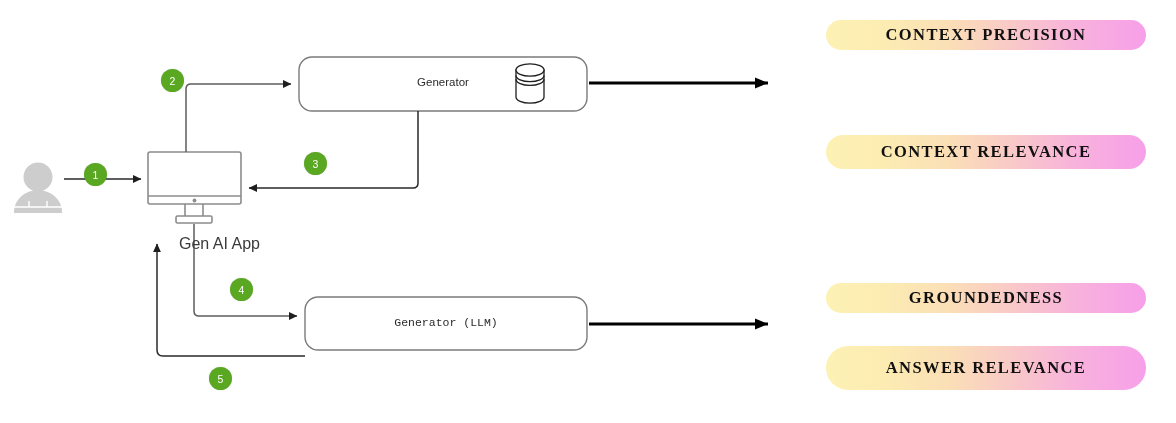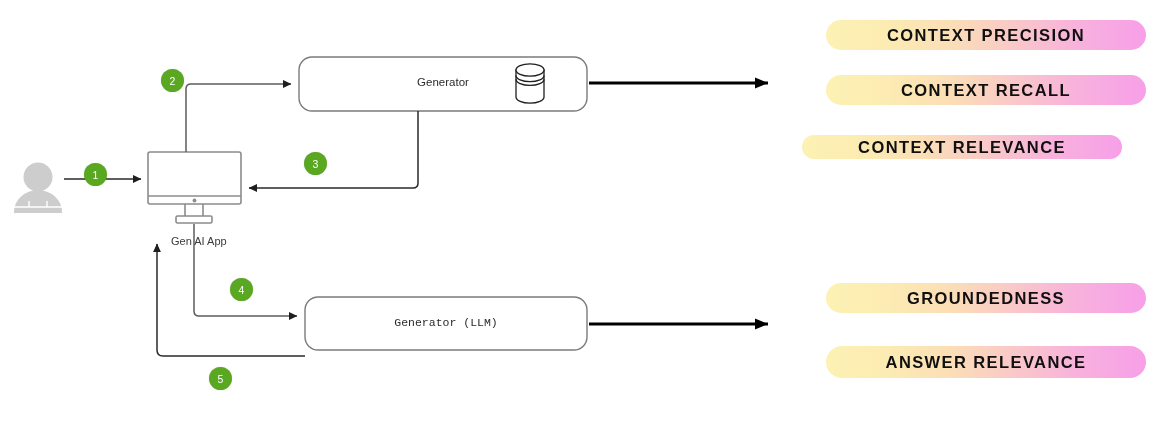--- a/index.html
+++ b/index.html
@@ -34,21 +34,21 @@
         #fdf1b4 0%,
         #fcecb2 18%,
         #fbdfb6 38%,
         #f9c9c8 58%,
         #f8b2dc 78%,
         #f79fe9 100%);
     color: #101010;
     font-size: 16.5px;
     font-weight: 700;
     letter-spacing: 1.4px;
-    font-family: Liberation Sans, sans-serif;
+    font-family: Liberation Serif, serif;
     white-space: nowrap;
   }
   .box-label {
     position: absolute;
     font-size: 11.5px;
     color: #2b2b2b;
     font-family: "Liberation Sans", sans-serif;
     white-space: nowrap;
   }
   .step-badge {
@@ -61,24 +61,25 @@
     display: flex;
     align-items: center;
     justify-content: center;
     font-size: 10.5px;
     font-weight: 400;
     font-family: "Liberation Sans", sans-serif;
     box-shadow: 0 0 1px rgba(0,0,0,0.25);
   }
   .app-caption {
     position: absolute;
-    font-size: 11px;
+    font-size: 16px;
     color: #3a3a3a;
     font-family: "Liberation Sans", sans-serif;
     white-space: nowrap;
+    margin-left: 8px;
   }
 </style>
 </head>
 <body>
 
 <div id="canvas">
 
   <svg id="diagram-svg" viewBox="0 0 1176 423" xmlns="http://www.w3.org/2000/svg">
     <defs>
       <marker id="arrowThin" markerWidth="9" markerHeight="9" refX="8" refY="4.5" orient="auto" markerUnits="userSpaceOnUse">
@@ -144,21 +145,20 @@
   <div class="step-badge" style="left:161px; top:69px;">2</div>
 
   <div class="step-badge" style="left:304px; top:152px;">3</div>
 
   <div class="step-badge" style="left:230px; top:278px;">4</div>
 
   <div class="step-badge" style="left:209px; top:367px;">5</div>
 
   <div class="pill" style="left:826px; top:20px; width:320px; height:30px;">CONTEXT PRECISION</div>
 
-  <div class="pill" style="left:826px; top:75px; width:320px; height:30px;">CONTEXT RECALL</div>
 
-  <div class="pill" style="left:802px; top:135px; width:320px; height:24px;">CONTEXT RELEVANCE</div>
+  <div class="pill" style="left:826px; top:135px; width:320px; height:34px;">CONTEXT RELEVANCE</div>
 
   <div class="pill" style="left:826px; top:283px; width:320px; height:30px;">GROUNDEDNESS</div>
 
-  <div class="pill" style="left:826px; top:346px; width:320px; height:32px;">ANSWER RELEVANCE</div>
+  <div class="pill" style="left:826px; top:346px; width:320px; height:44px;">ANSWER RELEVANCE</div>
 
 </div>
 
 </body></html>

